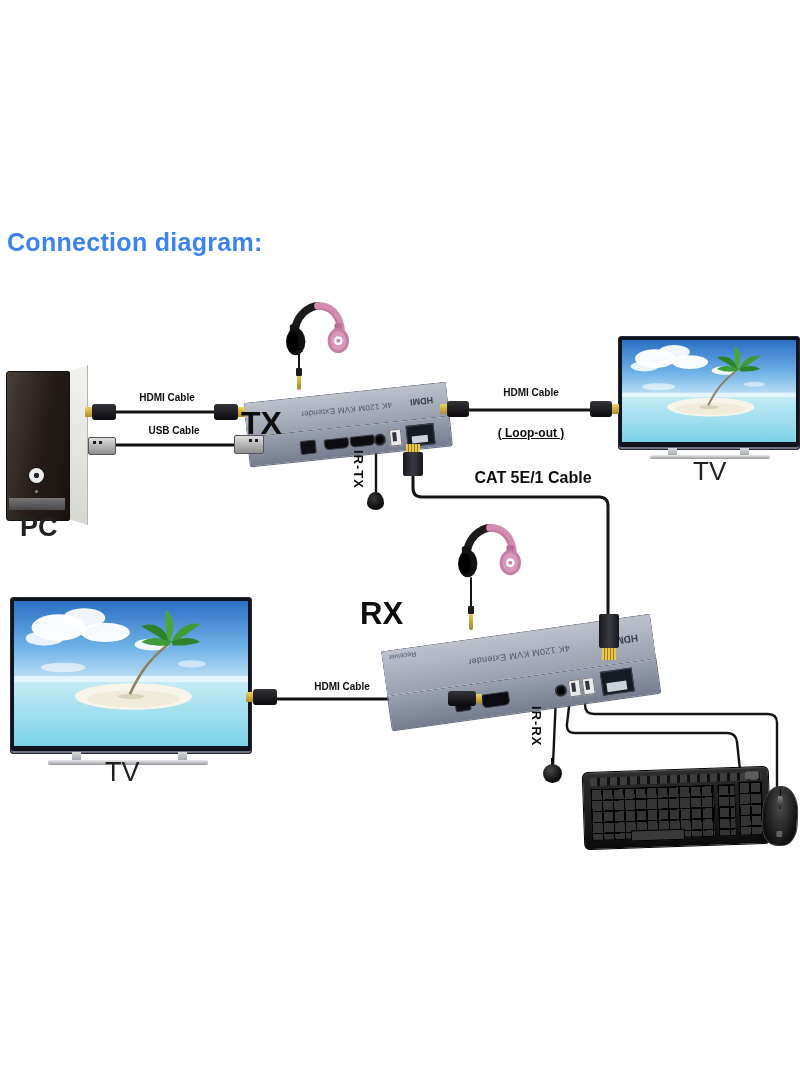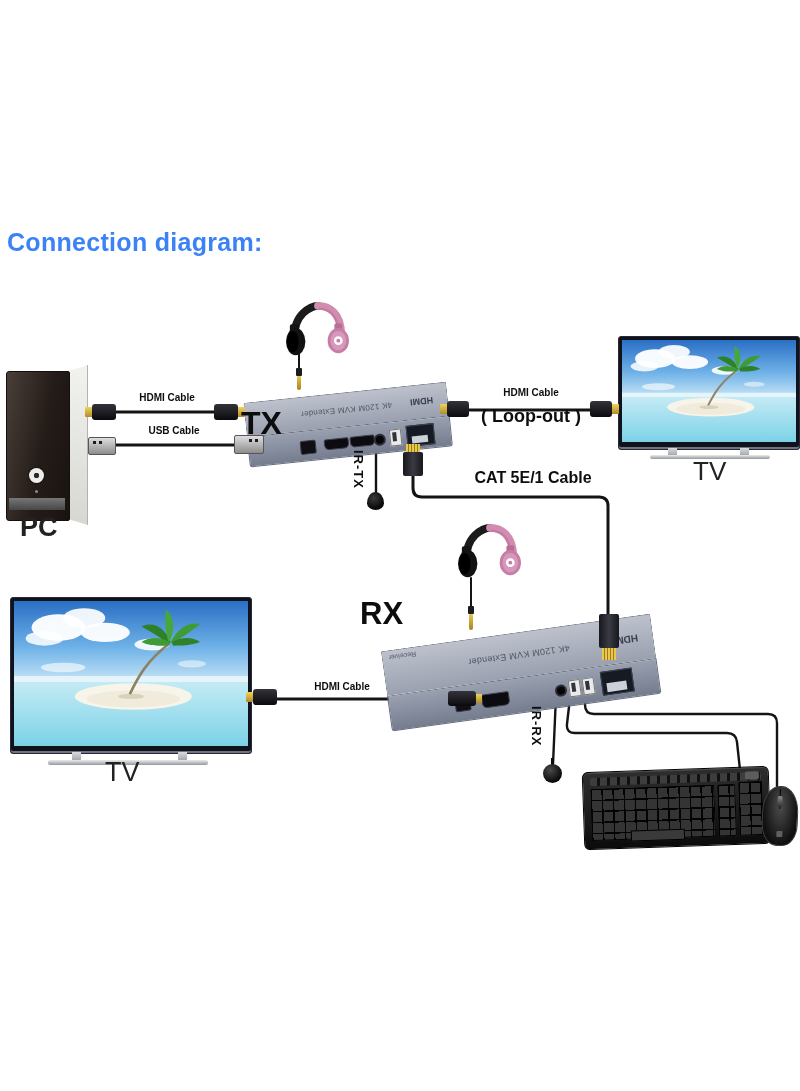--- a/index.html
+++ b/index.html
@@ -213,21 +213,21 @@
   <div class="plug-pin" style="left:297px;top:376px;"></div>
 
   <div class="vlabel" style="left:351px;top:450px;">IR-TX</div>
   <div class="ir-emitter" style="left:367px;top:492px;"></div>
 
   <div class="gtip" style="left:440px;top:404px;width:8px;height:10px;"></div>
   <div class="hconn" style="left:447px;top:401px;width:22px;height:16px;"></div>
   <div class="hconn" style="left:590px;top:401px;width:22px;height:16px;"></div>
   <div class="gtip" style="left:611px;top:404px;width:8px;height:10px;"></div>
   <div class="clabel" style="left:471px;top:387px;width:120px;">HDMI Cable</div>
-  <div class="clabel" style="left:471px;top:406px;width:120px;font-size:18px;">( Loop-out )</div>
+  <div class="clabel" style="left:471px;top:426px;width:120px;font-size:12px;text-decoration:underline;">( Loop-out )</div>
 
   <div class="catgold" style="left:406px;top:444px;width:14px;height:9px;"></div>
   <div class="catconn" style="left:403px;top:452px;width:20px;height:24px;"></div>
   <div class="catconn" style="left:599px;top:614px;width:20px;height:34px;"></div>
   <div class="catgold" style="left:602px;top:648px;width:14px;height:12px;"></div>
   <div class="clabel" style="left:453px;top:469px;width:160px;font-size:16px;">CAT 5E/1 Cable</div>
 
   <div class="tv" style="left:618px;top:336px;width:180px;height:112px;">
     <div class="tv-screen">
       <svg width="100%" height="100%" viewBox="0 0 200 120" preserveAspectRatio="none">

